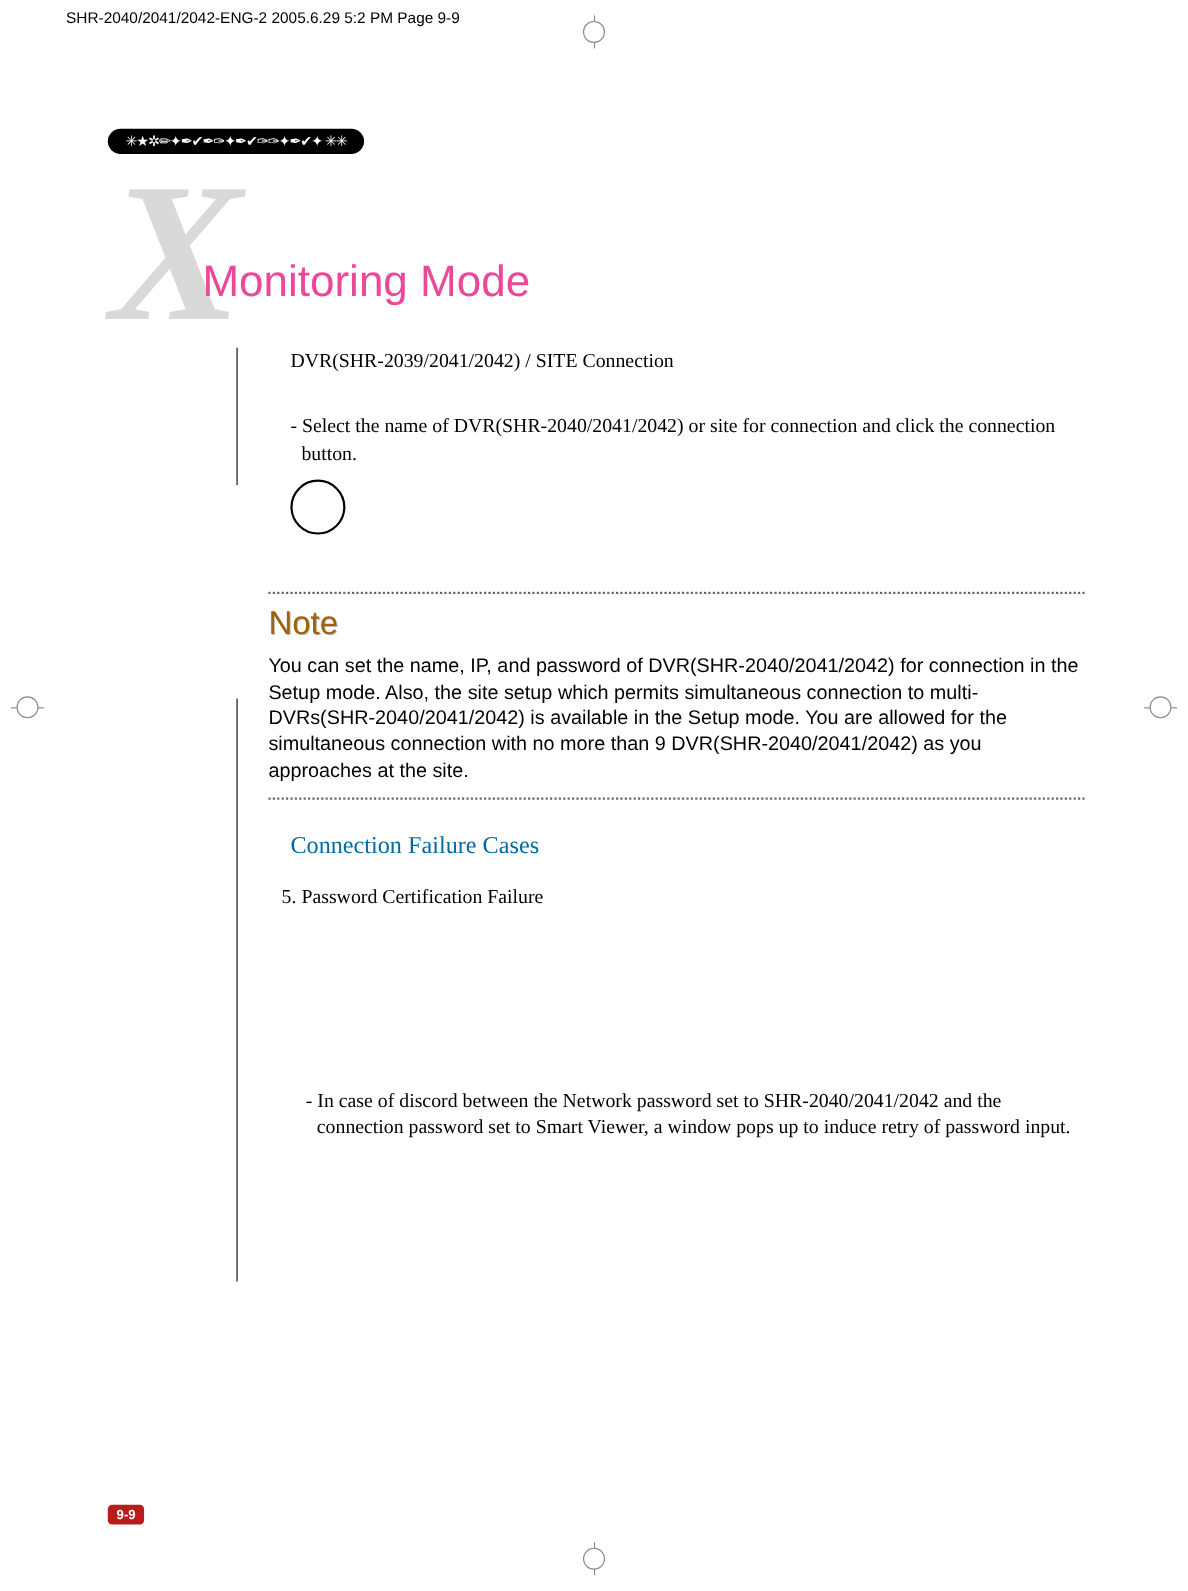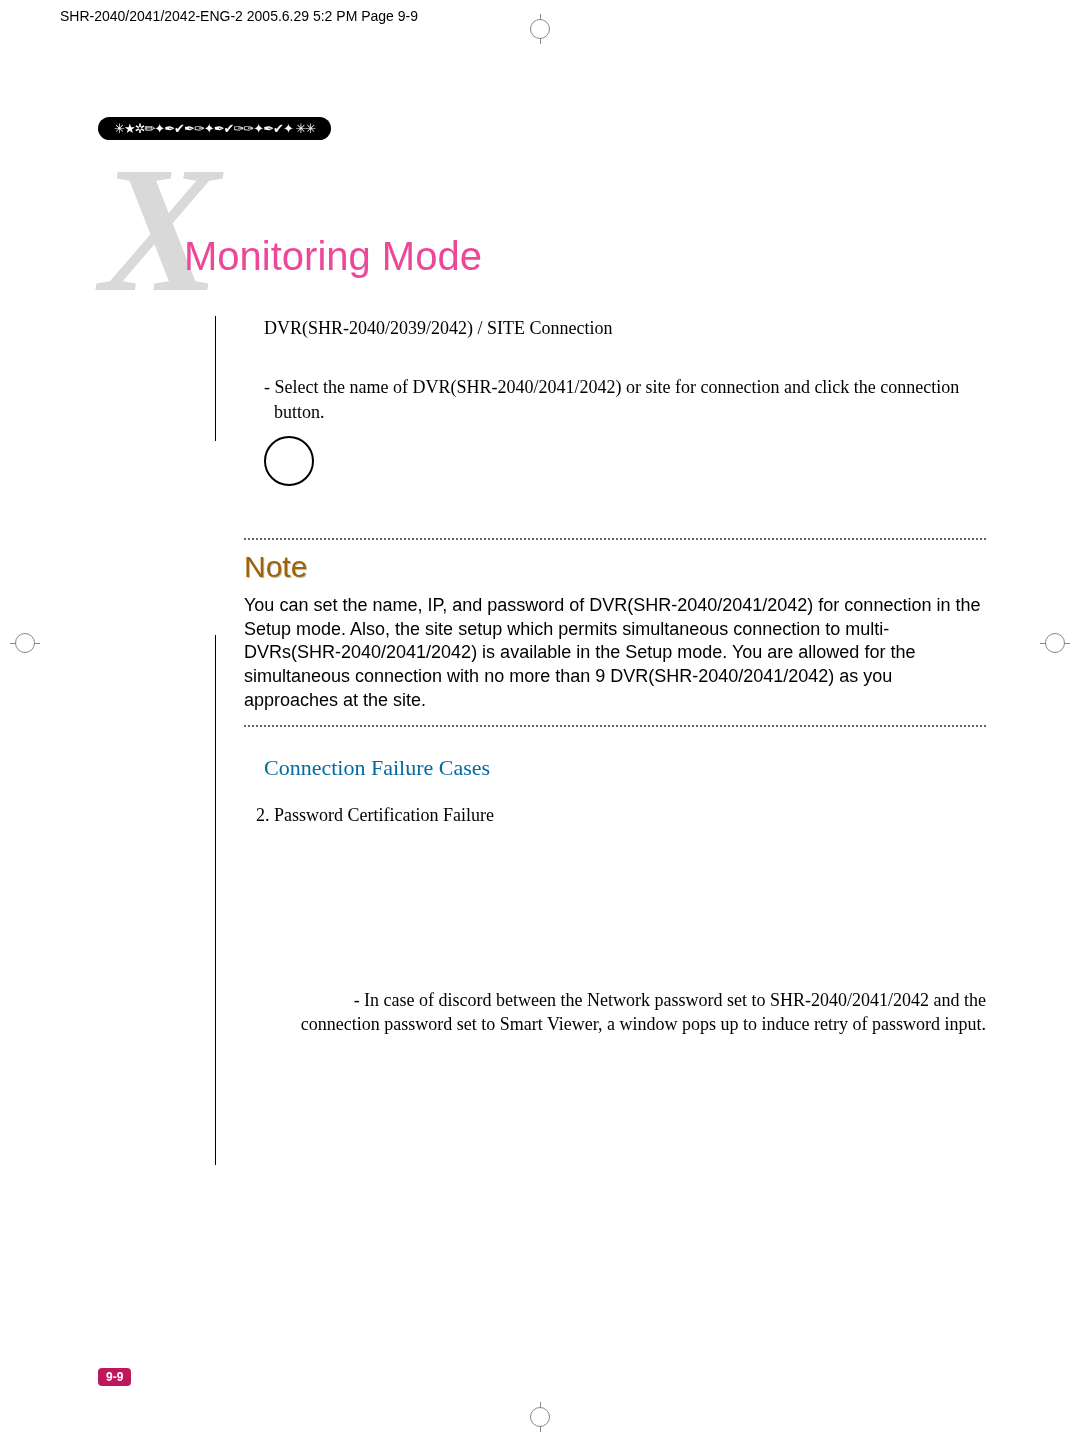--- a/index.html
+++ b/index.html
@@ -185,27 +185,26 @@
     }
     .explanation {
       margin-left: 62px;
       margin-top: 22px;
       font-size: 18px;
       font-family: "Times New Roman", serif;
       color: #000;
       line-height: 1.35;
       text-indent: -10px;
       padding-left: 10px;
-      text-align: right;
     }
     .page-number-badge {
       position: absolute;
       bottom: 60px;
       left: 98px;
-      background: #be185d;
+      background: #b91c1c;
       color: #fff;
       font-size: 12px;
       font-weight: bold;
       padding: 2px 8px;
       border-radius: 4px;
     }
   </style>
 </head>
 <body>
 
@@ -231,34 +230,34 @@
 <div class="black-pill">✳★✲✏✦✒✔✒✑✦✒✔✑✑✦✒✔✦ ✳✳</div>
 
 <div class="chapter-x">X</div>
 <div class="chapter-title">Monitoring Mode</div>
 
 <div class="divider" style="top:316px;height:125px;"></div>
 <div class="divider" style="top:635px;height:530px;"></div>
 
 <div class="content-area">
   <div class="intro-section">
-    <div>DVR(SHR-2040/2039/2042) / SITE Connection</div>
+    <div>DVR(SHR-2039/2041/2042) / SITE Connection</div>
     <div class="bullet-line">- Select the name of DVR(SHR-2040/2041/2042) or site for connection and click the connection button.</div>
   </div>
   <div class="circle-placeholder"></div>
 
   <div class="dotted-divider"></div>
   <div class="note-section">
     <div class="note-title">Note</div>
     <div class="note-body">You can set the name, IP, and password of DVR(SHR-2040/2041/2042) for connection in the Setup mode. Also, the site setup which permits simultaneous connection to multi-DVRs(SHR-2040/2041/2042) is available in the Setup mode. You are allowed for the simultaneous connection with no more than 9 DVR(SHR-2040/2041/2042) as you approaches at the site.</div>
   </div>
   <div class="dotted-divider2"></div>
 
   <div class="subheading">Connection Failure Cases</div>
 
-  <div class="list-item">2. Password Certification Failure</div>
+  <div class="list-item">5. Password Certification Failure</div>
   <div class="spacer-block"></div>
   <div class="explanation">- In case of discord between the Network password set to SHR-2040/2041/2042 and the connection password set to Smart Viewer, a window pops up to induce retry of password input.</div>
 
   <div class="spacer-block"></div>
 </div>
 
 <div class="page-number-badge">9-9</div>
 
 </body></html>

